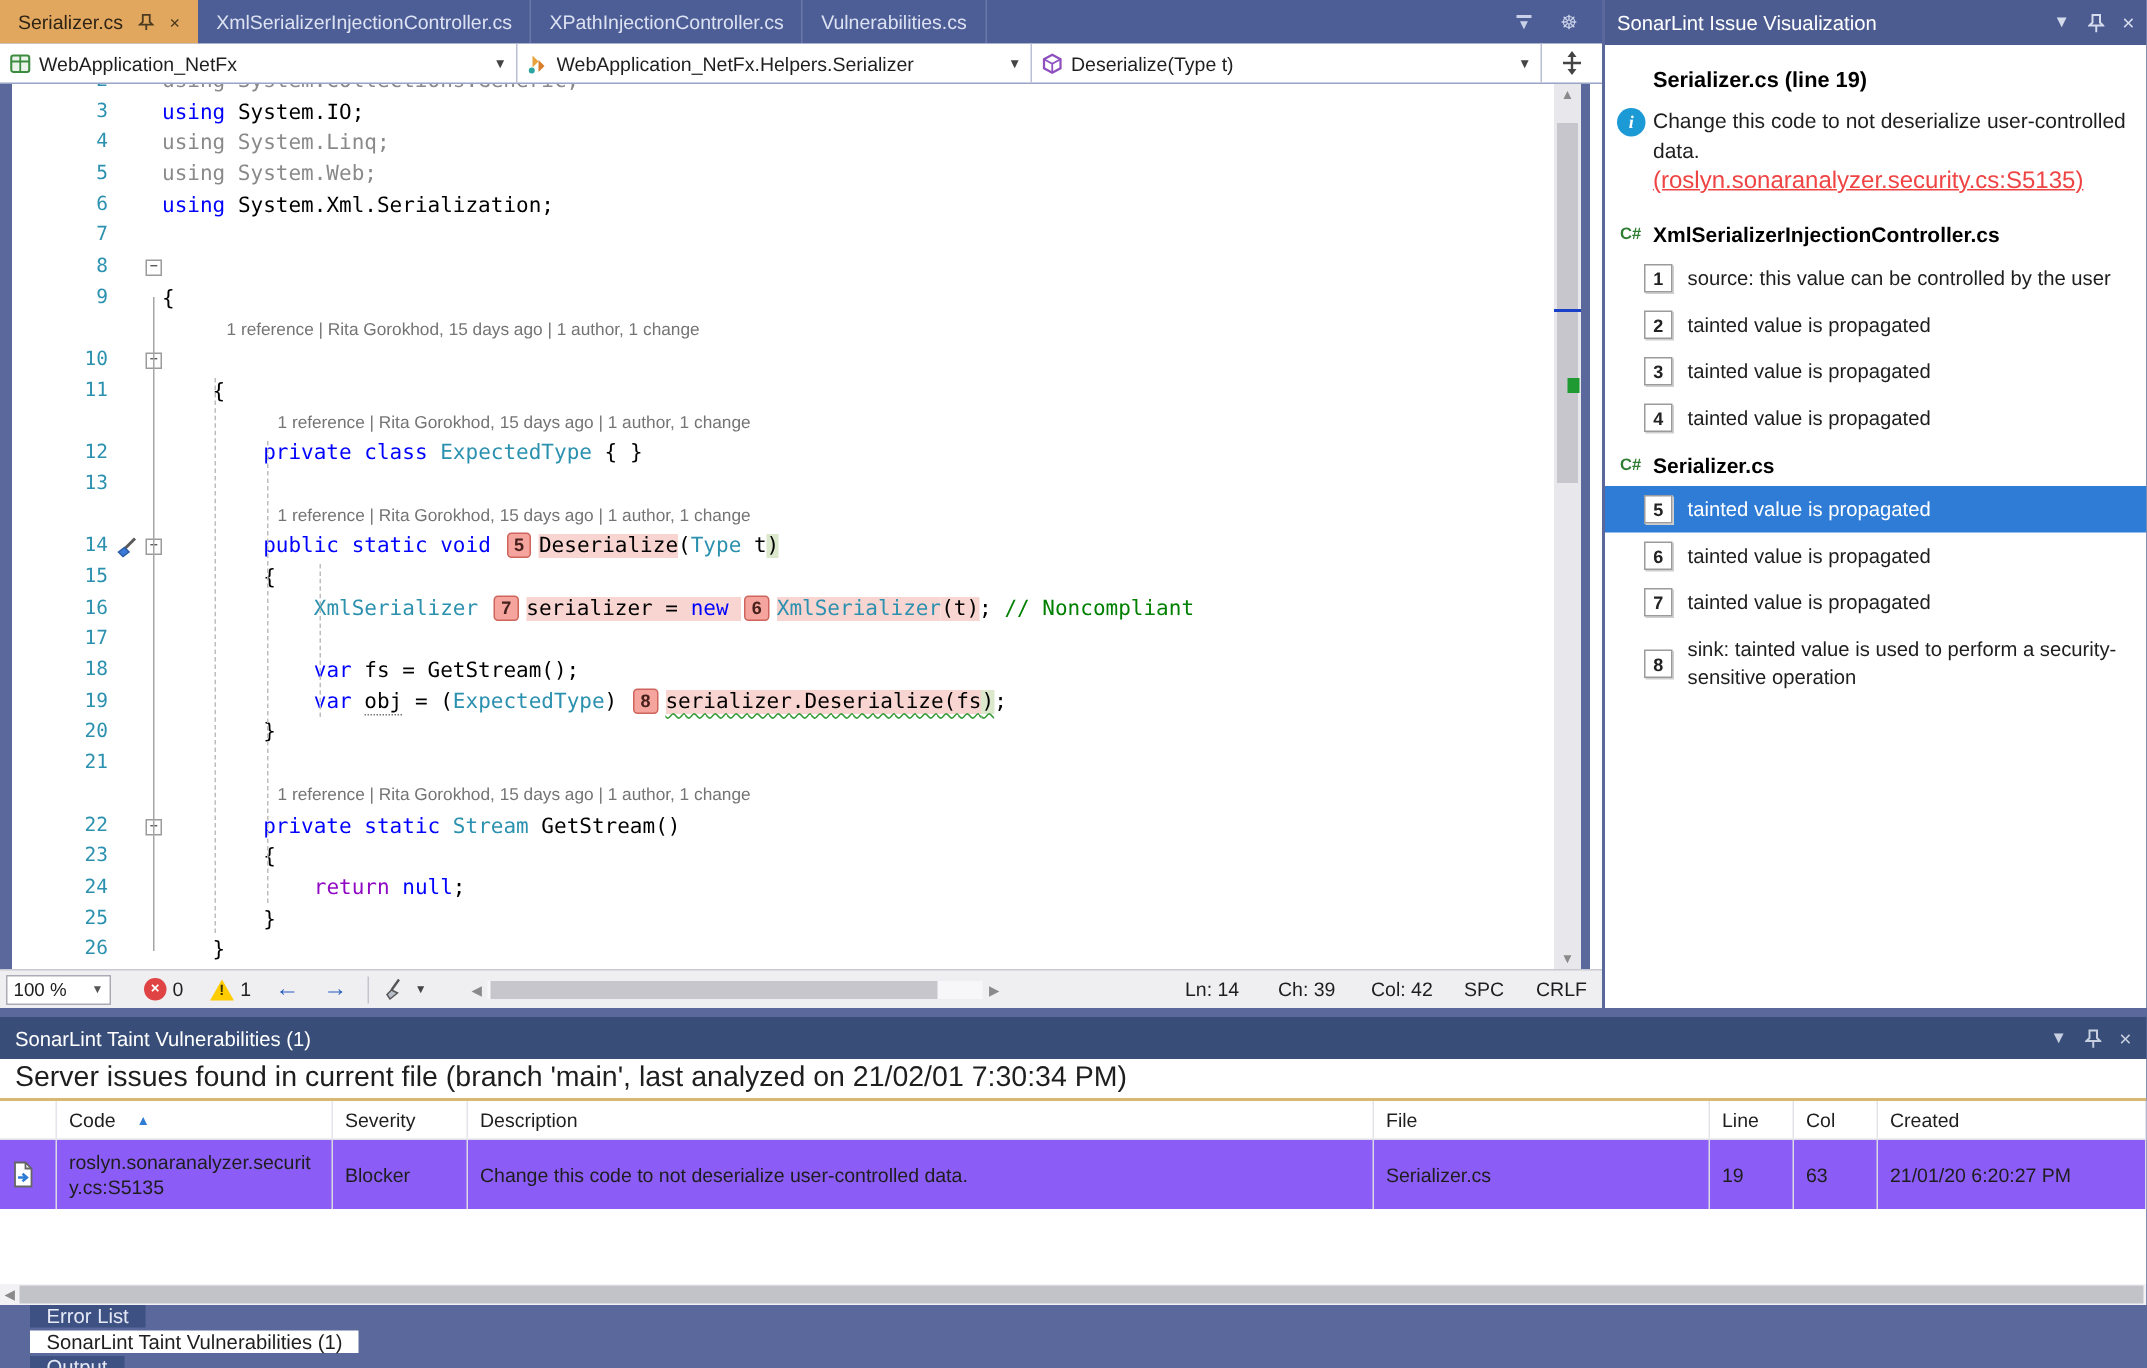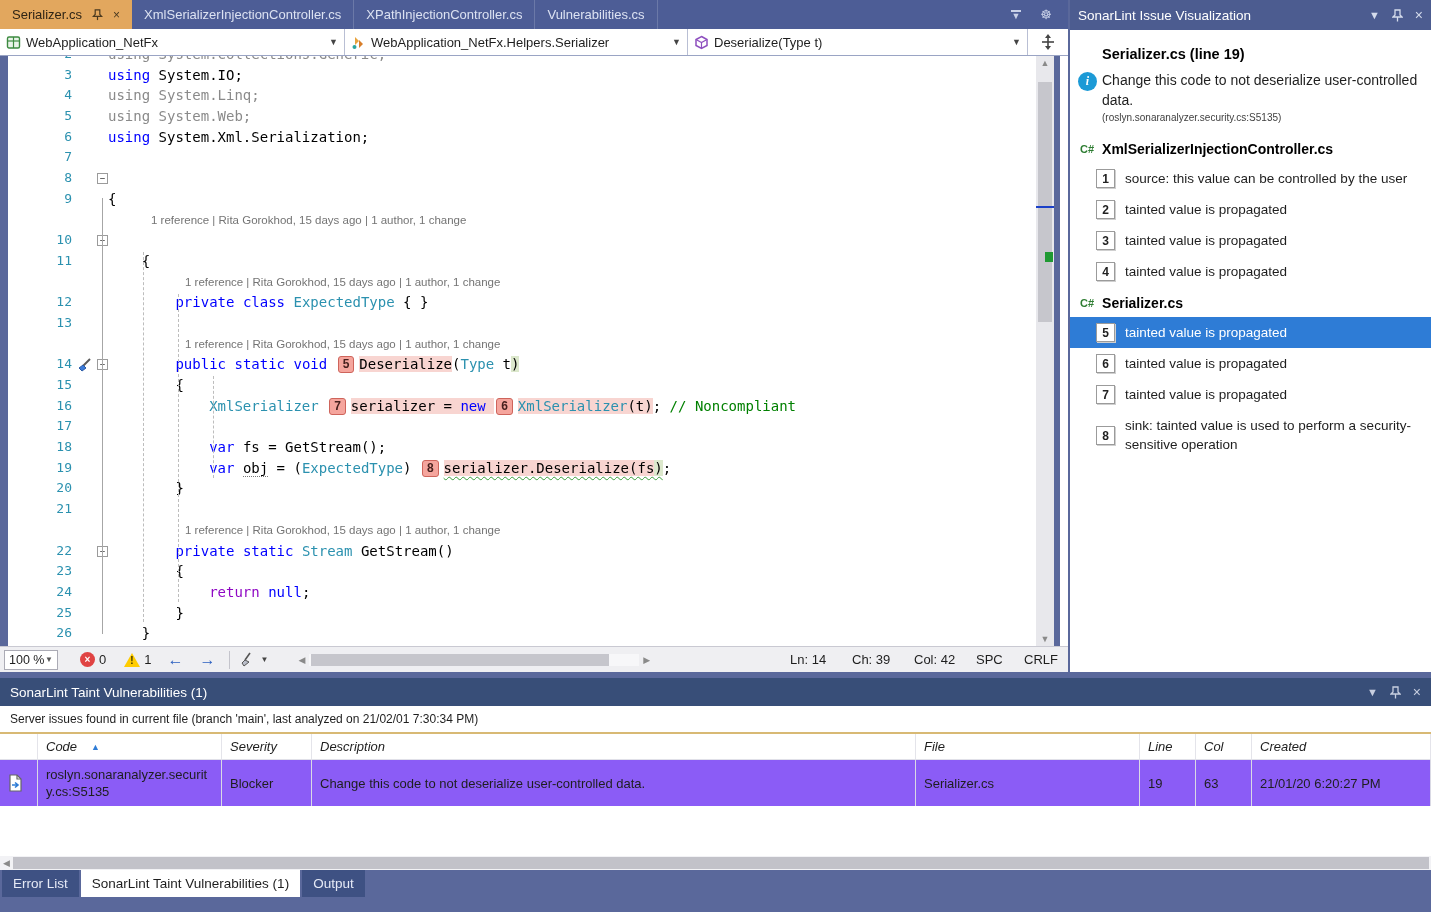--- a/index.html
+++ b/index.html
@@ -55,21 +55,21 @@
   .vscroll { width:18px; background:#E8E8EC; position:relative; flex:none; }
   .vscroll .arr { position:absolute; left:0; width:18px; text-align:center; color:#8A8A8A; font-size:9px; }
   .vthumb { position:absolute; left:2px; width:14px; background:#C6C6CC; }
   .vmark-caret { position:absolute; left:0; width:18px; height:2px; background:#1B40C8; }
   .vmark-change { position:absolute; right:1px; width:8px; height:10px; background:#1F9932; }
   .right-chrome { width:6px; background:#5A689B; flex:none; }
   .code-flex { display:flex; flex:1; }
 
   
   .statusbar { height:26px; background:#EFEFF2; border-top:1px solid #C9C9D2; display:flex; align-items:center; font-size:13px; color:#1E1E1E; }
-  .zoombox { width:54px; height:20px; margin-left:4px; background:#FFF; border:1px solid #ABABB5; display:flex; align-items:center; padding:0 4px; font-size:12.5px; }
+  .zoombox { width:70px; height:20px; margin-left:4px; background:#FFF; border:1px solid #ABABB5; display:flex; align-items:center; padding:0 4px; font-size:12.5px; }
   .zoombox .caret { margin-left:auto; font-size:8px; color:#555; }
   .err-ico { width:15px; height:15px; border-radius:50%; background:#E04343; color:#FFF; font-size:10px; line-height:15px; text-align:center; font-weight:bold; margin:0 4px 0 22px; }
   .warn-ico { width:0; height:0; border-left:8px solid transparent; border-right:8px solid transparent; border-bottom:14px solid #FFCC00; position:relative; margin:0 4px 0 18px; }
   .warn-ico span { position:absolute; left:-2px; top:2px; font-size:10px; font-weight:bold; color:#3A3000; }
   .navarrow { color:#2B5FC0; font-size:16px; margin-left:16px; font-weight:bold; }
   .sb-sep { width:1px; height:18px; background:#C4C4CC; margin:0 10px 0 14px; }
   .broom-wrap { display:flex; align-items:center; gap:4px; }
   .broom-wrap .caret { font-size:8px; color:#444; }
   .hscroll { display:flex; align-items:center; margin-left:26px; }
   .hscroll .harr { color:#8A8A8A; font-size:9px; margin:0 4px; }
@@ -82,49 +82,49 @@
   
   .rpanel { width:363px; background:#FFFFFF; display:flex; flex-direction:column; border-left:2px solid #5A689B; }
   .rp-title { height:30px; background:#4C5C90; color:#FFFFFF; display:flex; align-items:center; padding:0 8px; font-size:13.5px; }
   .rp-title .sp { flex:1; }
   .rp-title .ico { color:#D5DCEC; margin-left:12px; font-size:11px; }
   .rp-body { flex:1; overflow:hidden; padding-top:8px; }
   .rp-head { font-size:14.5px; font-weight:bold; color:#000; padding:8px 14px 2px 32px; }
   .rp-msg-row { display:flex; padding:6px 10px 0 8px; }
   .info-ico { width:19px; height:19px; border-radius:50%; background:#1C9AD6; color:#FFF; font:italic bold 12px/19px "Liberation Serif", serif; text-align:center; flex:none; margin:2px 5px 0 0; }
   .rp-msg { font-size:14px; color:#1E1E1E; line-height:20px; }
-  .rp-link { display:block; font-size:10px; color:#404040; padding:2px 14px 10px 32px; }
+  .rp-link { display:block; font-size:16px; color:#ef4444; text-decoration:underline; padding:2px 14px 10px 32px; }
   .grp-head { display:flex; align-items:center; padding:8px 8px 6px 10px; }
   .cs-ico { color:#2E7D32; font:bold 11px "Liberation Sans", sans-serif; margin-right:8px; }
   .grp-name { font-size:14px; font-weight:bold; color:#000; }
   .step { display:flex; align-items:center; padding:6px 10px 6px 26px; font-size:13.5px; color:#1E1E1E; }
   .step .sbadge { width:19px; min-width:19px; height:19px; background:#FFF; border:1px solid #9B9B9B; box-shadow:1px 1px 0 #CFCFCF; text-align:center; font:bold 12px/18px "Liberation Sans", sans-serif; color:#222; margin-right:10px; }
   .step.selected { background:#2E7CD6; color:#FFFFFF; }
   .step .stext { line-height:19px; }
 
   
   .bottom { height:240px; background:#5A689B; display:flex; flex-direction:column; }
   .b-gap { height:6px; }
   .b-header { height:28px; background:#384E78; color:#FFF; display:flex; align-items:center; padding:0 10px; font-size:13.5px; }
   .b-header .sp { flex:1; }
   .b-header .ico { color:#C8CFE0; margin-left:12px; font-size:11px; }
-  .b-info { height:28px; background:#FFFFFF; display:flex; align-items:center; padding:0 10px; font-size:12px; color:#1E1E1E; border-bottom:2px solid #D8B974; }
+  .b-info { height:28px; background:#FFFFFF; display:flex; align-items:center; padding:0 10px; font-size:19px; color:#1E1E1E; border-bottom:2px solid #D8B974; }
   .b-table { background:#FFFFFF; }
   .t-grid { display:grid; grid-template-columns:38px 184px 90px 604px 224px 56px 56px 1fr; }
-  .t-head { height:26px; background:#FFFFFF; border-bottom:1px solid #E0E0E8;font-style:italic; }
+  .t-head { height:26px; background:#FFFFFF; border-bottom:1px solid #E0E0E8; }
   .t-head > div { display:flex; align-items:center; padding:0 8px; font-size:13px; color:#1E1E1E; border-right:1px solid #E4E4EA; }
   .sort-arrow { color:#2E7CD6; font-size:9px; margin-left:14px; }
   .t-row { height:46px; background:#8b5cf6; }
   .t-row > div { display:flex; align-items:center; padding:0 8px; font-size:13px; color:#1E1E1E; border-right:1px solid #D9D9E4; overflow:hidden; }
   .code-cell { word-break:break-all; line-height:17px; align-items:center; }
   .t-filler { height:50px; background:#FFFFFF; }
   .b-hscroll { height:14px; background:#F2F2F5; display:flex; align-items:center; }
   .b-hscroll .harr { color:#8A8A8A; font-size:9px; margin:0 3px; }
   .b-hscroll .trk { flex:1; height:12px; background:#C2C2C9; margin-right:2px; }
-  .b-tabs { height:40px; display:flex; align-items:flex-start; gap:2px; padding-left:2px; background:#5A689B; }
+  .b-tabs { height:40px; display:flex; align-items:flex-start; gap:2px; padding-left:20px; background:#5A689B;flex-direction:column; }
   .b-tab { height:27px; display:flex; align-items:center; padding:0 11px; background:#3E5183; color:#E6EAF6; font-size:13.5px; white-space:nowrap; }
   .b-tab.active { background:#FFFFFF; color:#1E1E1E; }
 
   svg { display:block; }
 </style>
 </head>
 <body>
 
 <div class="app">
   <div class="top">

